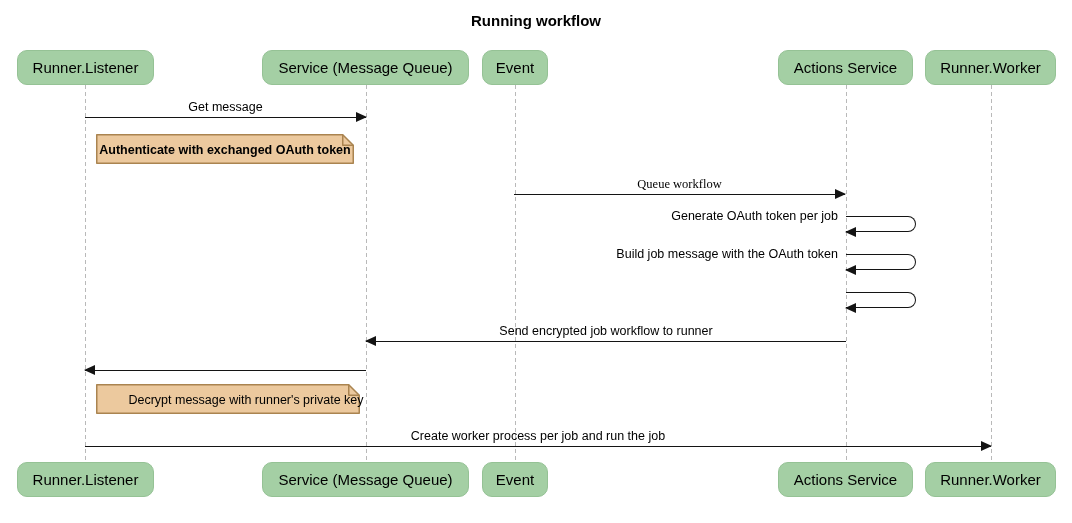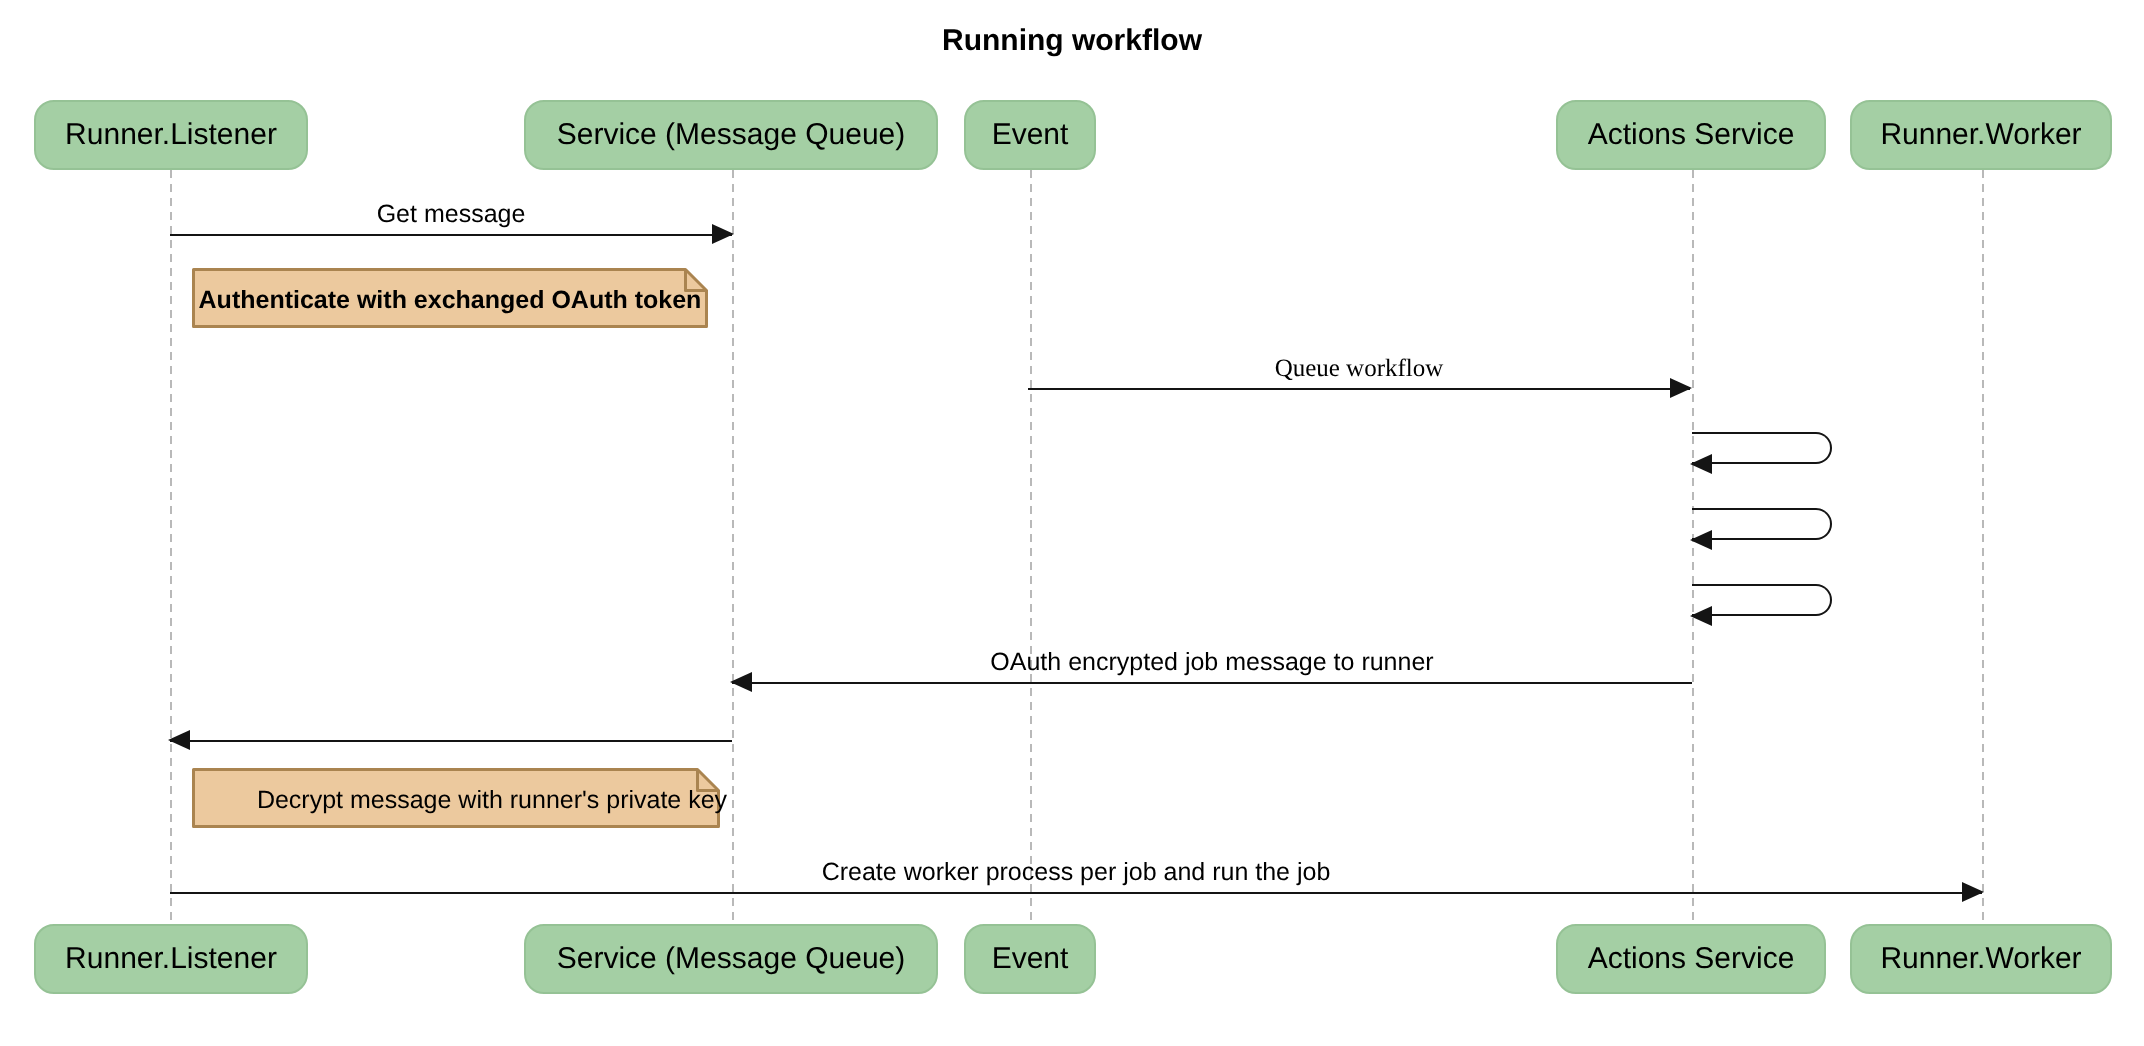--- a/index.html
+++ b/index.html
@@ -72,31 +72,33 @@
         <path d="M0.75 0.75 H 246.75 L 257.25 11.25 V 29.25 H 0.75 Z" fill="#ECC99E" stroke="#AA8450" stroke-width="1.5" stroke-linejoin="round"></path>
         <path d="M246.75 0.75 V 11.25 H 257.25" fill="none" stroke="#AA8450" stroke-width="1.5" stroke-linejoin="round"></path>
       </svg>
       <div class="note-text">Authenticate with exchanged OAuth token</div>
     </div>
     <div class="msg" style="left: 514px; top: 175px; width: 331px; font-family: Liberation Serif, serif;">
       <div class="msg-label">Queue workflow</div>
       <div class="msg-line"></div>
       <div class="arr-r"></div>
     </div>
+    <div class="self-label" style="left: 0px; width: 838px; top: 208px;">Generate OAuth token per job</div>
     <div class="loop" style="left: 846px; top: 216px; width: 70px; height: 16px;">
       <div class="loop-arr"></div>
     </div>
+    <div class="self-label" style="left: 0px; width: 838px; top: 246px;">Build job message with the OAuth token</div>
     <div class="loop" style="left: 846px; top: 254px; width: 70px; height: 16px;">
       <div class="loop-arr"></div>
     </div>
     <div class="loop" style="left: 846px; top: 292px; width: 70px; height: 16px;">
       <div class="loop-arr"></div>
     </div>
     <div class="msg" style="left: 366px; top: 322px; width: 480px;">
-      <div class="msg-label">OAuth encrypted job message to runner</div>
+      <div class="msg-label">Send encrypted job workflow to runner</div>
       <div class="msg-line"></div>
       <div class="arr-l"></div>
     </div>
     <div class="msg" style="left: 85px; top: 351px; width: 281px;">
       <div class="msg-line"></div>
       <div class="arr-l"></div>
     </div>
     <div class="note" style="left: 96px; top: 384px; width: 264px; height: 30px; padding-left: 36px;">
       <svg width="264" height="30" viewBox="0 0 264 30">
         <path d="M0.75 0.75 H 252.75 L 263.25 11.25 V 29.25 H 0.75 Z" fill="#ECC99E" stroke="#AA8450" stroke-width="1.5" stroke-linejoin="round"></path>

